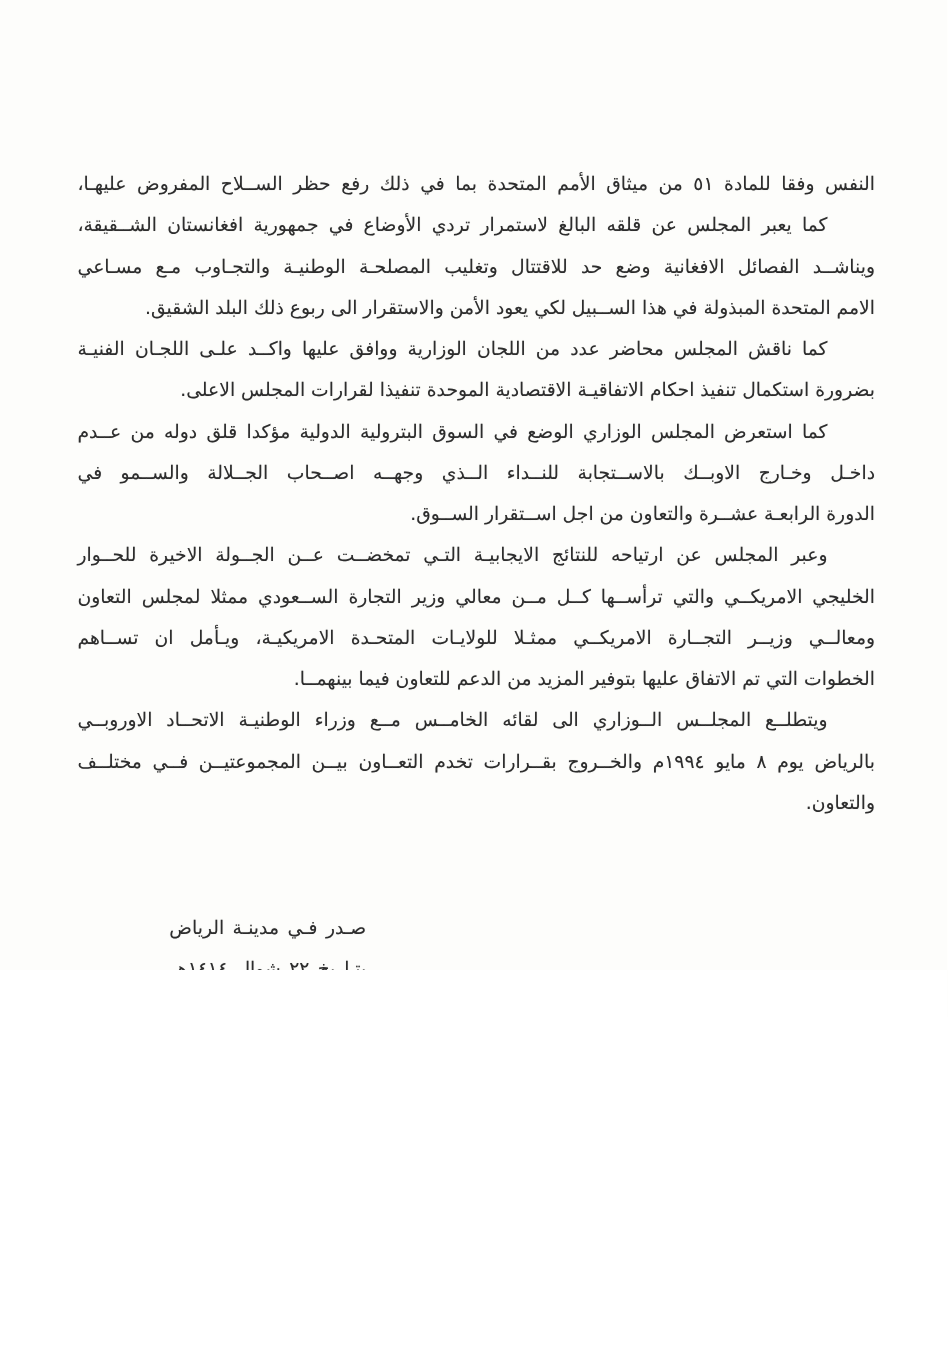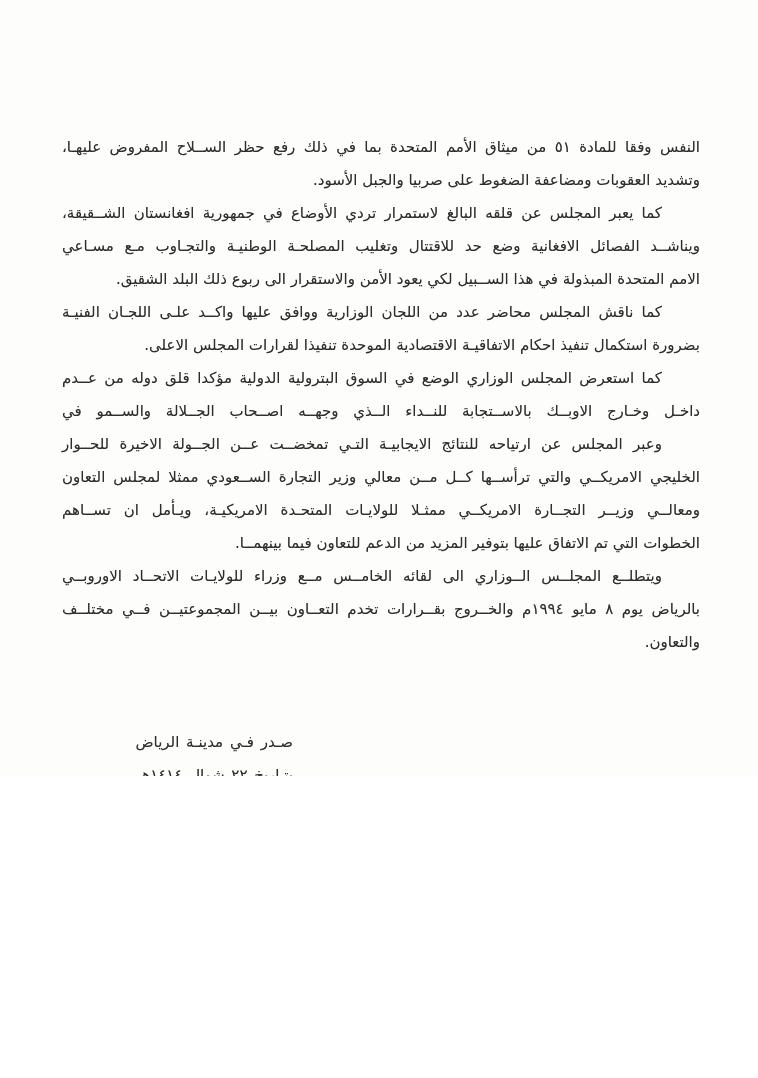--- a/index.html
+++ b/index.html
@@ -74,33 +74,33 @@
     border-radius: 50%;
   }
 </style>
 </head>
 <body>
 
 <div class="page">
 
   <div class="text-block">
     <div class="bline">النفس وفقا للمادة ٥١ من ميثاق الأمم المتحدة بما في ذلك رفع حظر الســلاح المفروض عليهـا،</div>
-    <div class="bline e">وتشديد العقوبات ومضاعفة الضغوط على صربيا والجبل الأسود.</div>
     <div class="bline i">كما يعبر المجلس عن قلقه البالغ لاستمرار تردي الأوضاع في جمهورية افغانستان الشــقيقة،</div>
     <div class="bline">ويناشــد الفصائل الافغانية وضع حد للاقتتال وتغليب المصلحـة الوطنيـة والتجـاوب مـع مسـاعي</div>
     <div class="bline e">الامم المتحدة المبذولة في هذا الســبيل لكي يعود الأمن والاستقرار الى ربوع ذلك البلد الشقيق.</div>
     <div class="bline i">كما ناقش المجلس محاضر عدد من اللجان الوزارية ووافق عليها واكــد علـى اللجـان الفنيـة</div>
     <div class="bline e">بضرورة استكمال تنفيذ احكام الاتفاقيـة الاقتصادية الموحدة تنفيذا لقرارات المجلس الاعلى.</div>
     <div class="bline i">كما استعرض المجلس الوزاري الوضع في السوق البترولية الدولية مؤكدا قلق دوله من عــدم</div>
     <div class="bline">داخـل وخـارج الاوبــك بالاســتجابة للنــداء الــذي وجهــه اصــحاب الجــلالة والســمو في</div>
+    <div class="bline e">الدورة الرابعـة عشــرة والتعاون من اجل اســتقرار الســوق.</div>
     <div class="bline i">وعبر المجلس عن ارتياحه للنتائج الايجابيـة التـي تمخضــت عــن الجــولة الاخيرة للحــوار</div>
     <div class="bline">الخليجي الامريكــي والتي ترأســها كــل مــن معالي وزير التجارة الســعودي ممثلا لمجلس التعاون</div>
     <div class="bline">ومعالــي وزيــر التجــارة الامريكــي ممثـلا للولايـات المتحـدة الامريكيـة، ويـأمل ان تســاهم</div>
     <div class="bline e">الخطوات التي تم الاتفاق عليها بتوفير المزيد من الدعم للتعاون فيما بينهمــا.</div>
-    <div class="bline i">ويتطلــع المجلــس الــوزاري الى لقائه الخامــس مــع وزراء للولايـات الاتحــاد الاوروبــي</div>
+    <div class="bline i">ويتطلــع المجلــس الــوزاري الى لقائه الخامــس مــع وزراء الوطنيـة الاتحــاد الاوروبــي</div>
     <div class="bline">بالرياض يوم ٨ مايو ١٩٩٤م والخــروج بقــرارات تخدم التعــاون بيــن المجموعتيــن فــي مختلــف</div>
     <div class="bline e">والتعاون.</div>
   </div>
 
   <div class="signature">
     <div class="sig-line">صـدر فـي مدينـة الرياض</div>
     <div class="sig-line">بتـاريخ ٢٢ شوال ١٤١٤هـ</div>
     <div class="sig-line">المـوافـق ٣ ابريل ١٩٩٤م</div>
   </div>
 

